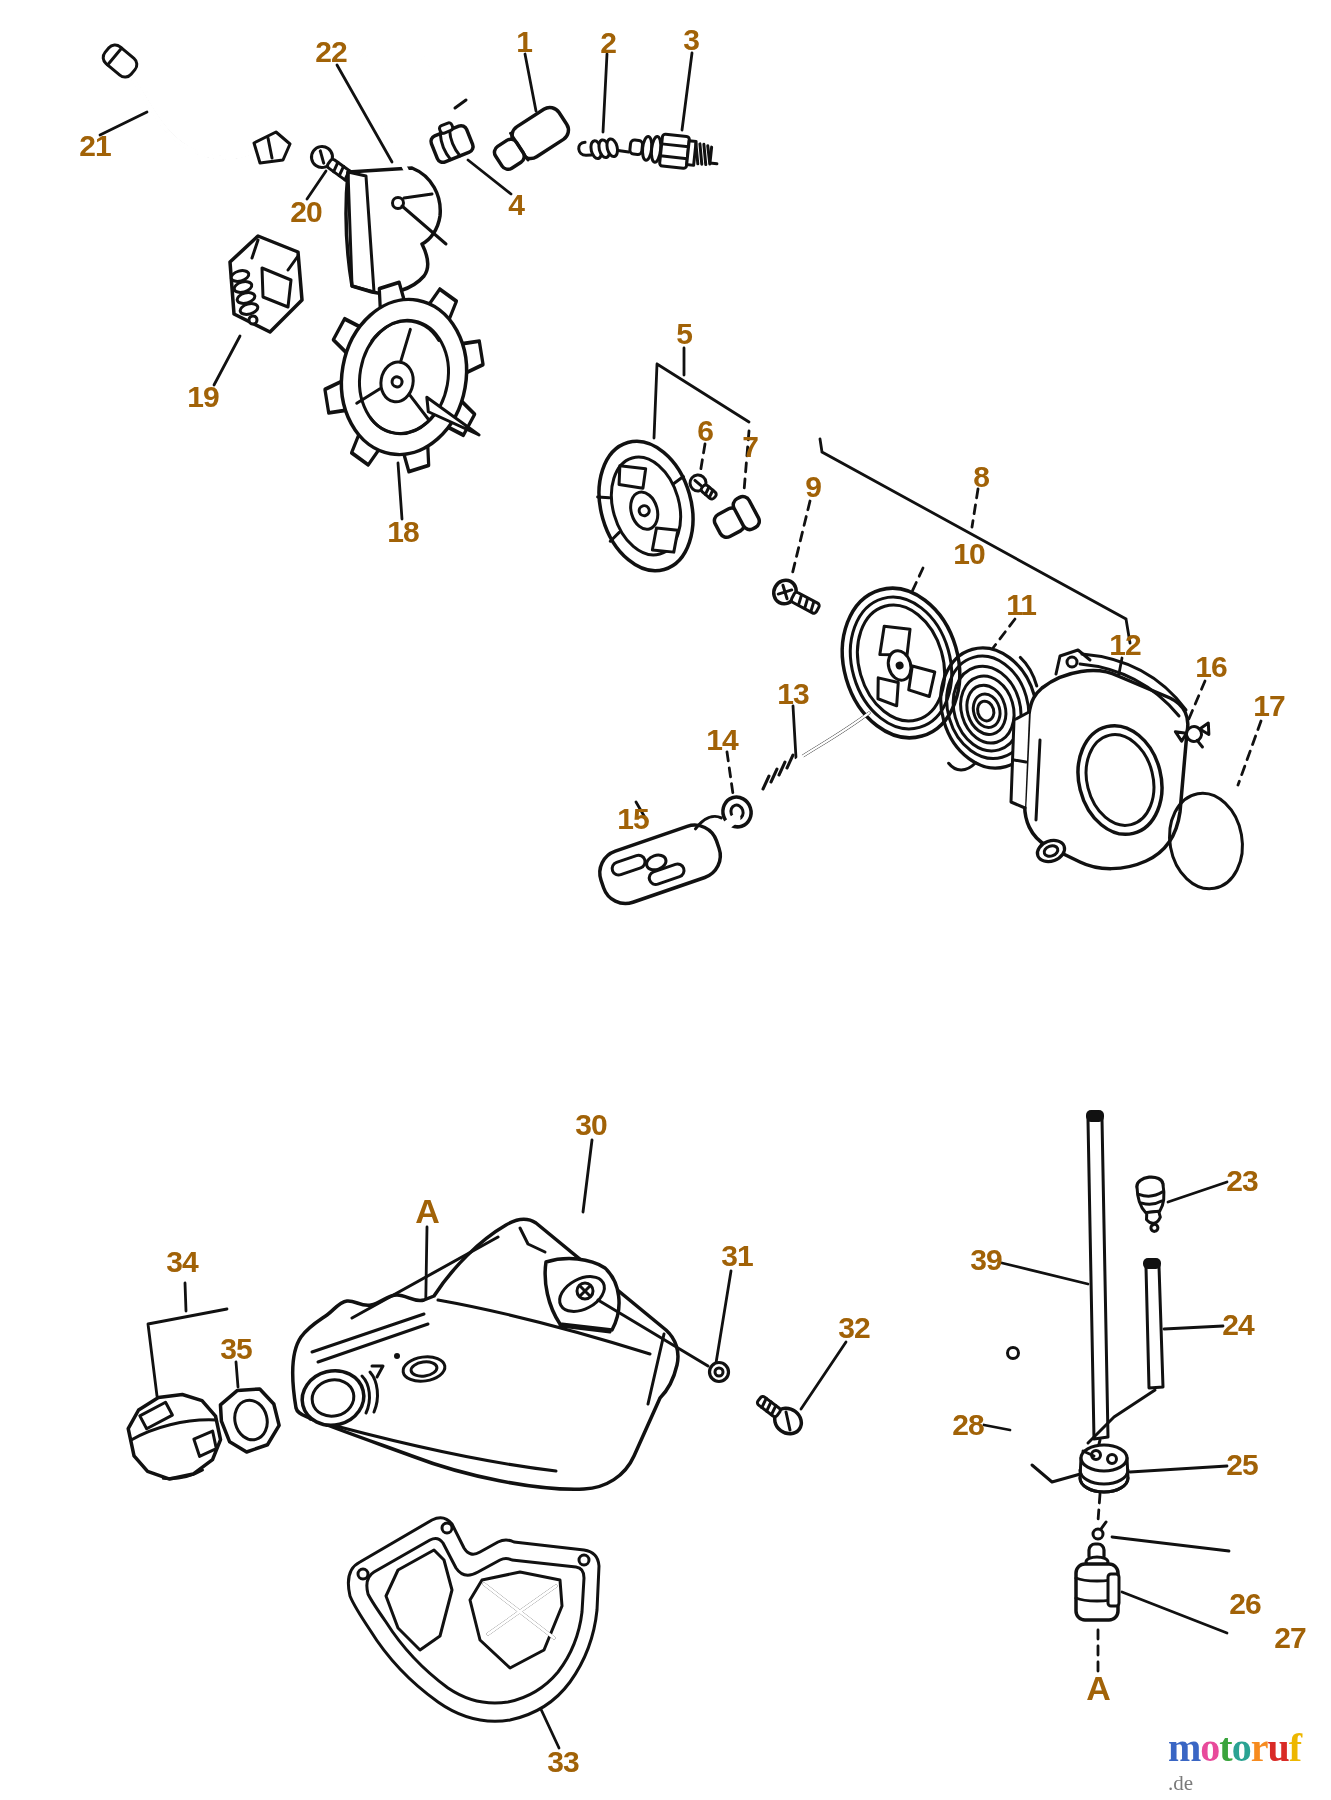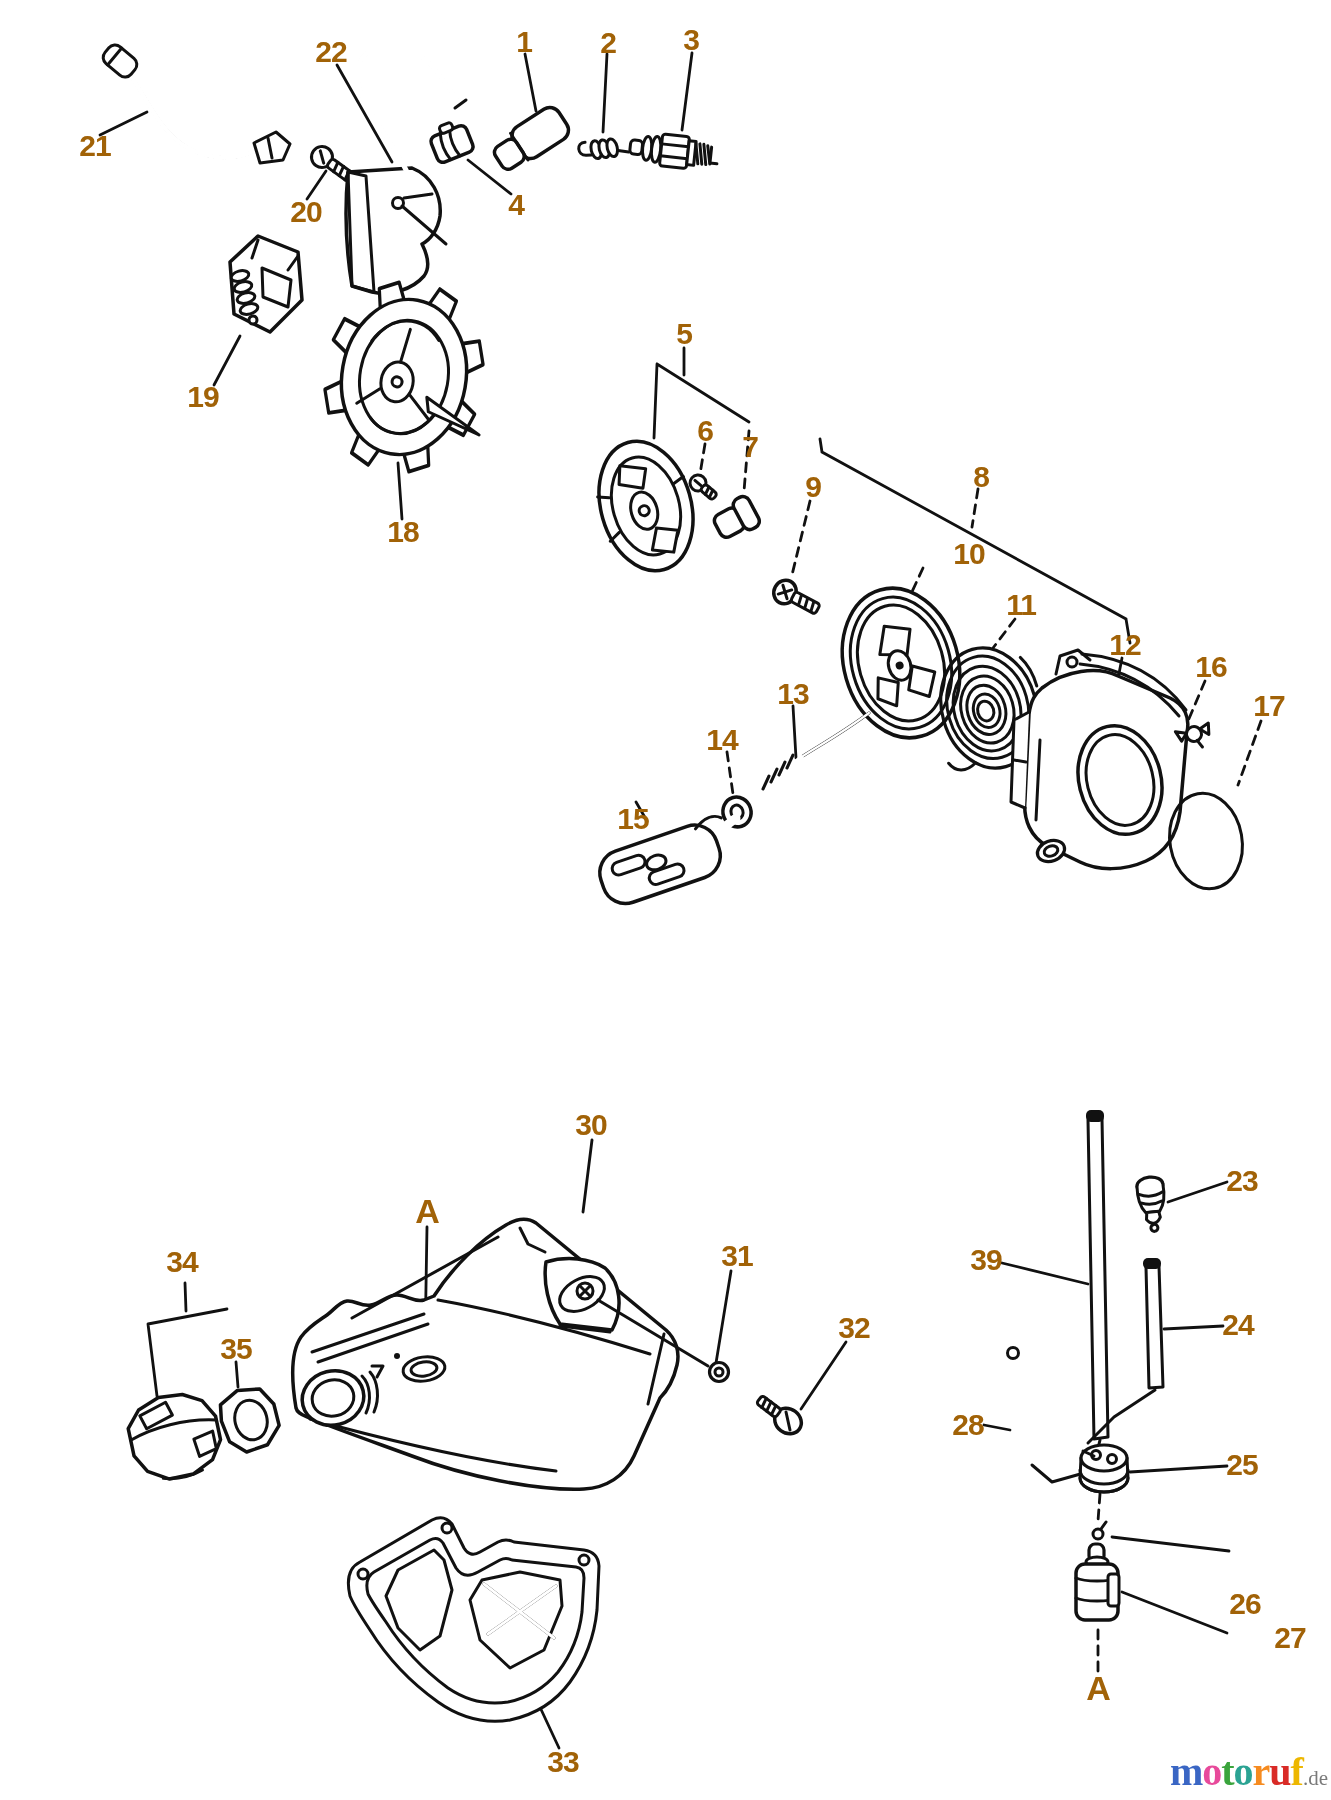--- a/index.html
+++ b/index.html
@@ -9,21 +9,21 @@
   .ln{stroke:#111;fill:none;stroke-width:3;stroke-linecap:round;stroke-linejoin:round;}
   .s35{stroke-width:3.5;} .s32{stroke-width:3.2;}
   .fw{fill:#fff;} .fb{fill:#111;stroke:none;}
   .wh{stroke:#fff;fill:none;stroke-linecap:round;stroke-linejoin:round;}
   .lead{stroke:#111;stroke-width:2.8;fill:none;stroke-linecap:round;}
   .dash{stroke-dasharray:9 7;}
   #labels-layer{position:absolute;left:0;top:0;width:100%;height:100%;}
   .part-label{position:absolute;transform:translate(-50%,-50%);
       font:700 30px "Liberation Sans",sans-serif;color:#a16207;letter-spacing:-1px;white-space:nowrap;}
   #logo{position:absolute;left:1168px;top:1748px;width:160px;height:48px;
-        display:flex;align-items:baseline;justify-content:flex-end;}
+        display:flex;align-items:baseline;justify-content:flex-end;flex-direction:column;}
   .logo-letter{font:700 40px "Liberation Serif",serif;letter-spacing:-1px;}
   .logo-suffix{font:400 21px "Liberation Serif",serif;}
 </style>
 </head>
 <body>
 
 <div id="stage">
 
 <svg id="art" width="1331" height="1800" viewBox="0 0 1331 1800">
   <defs>

